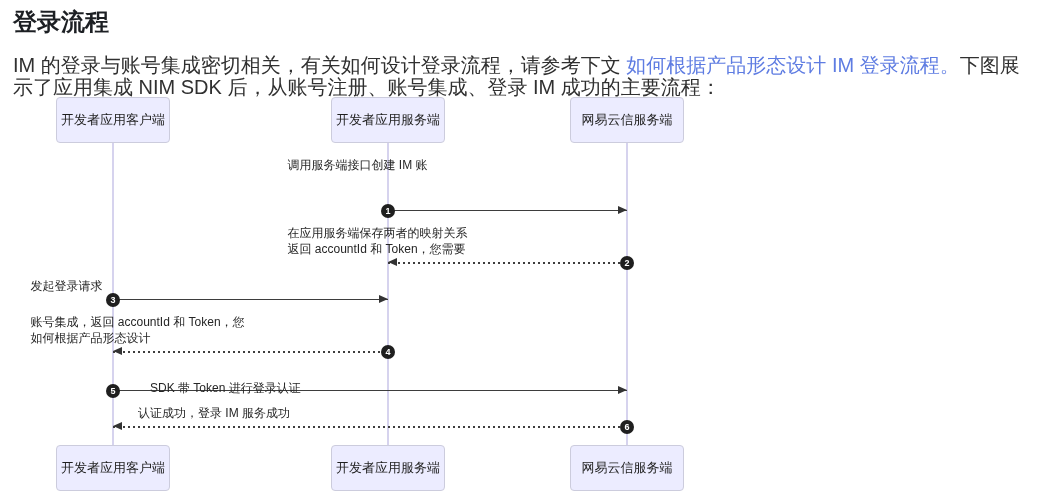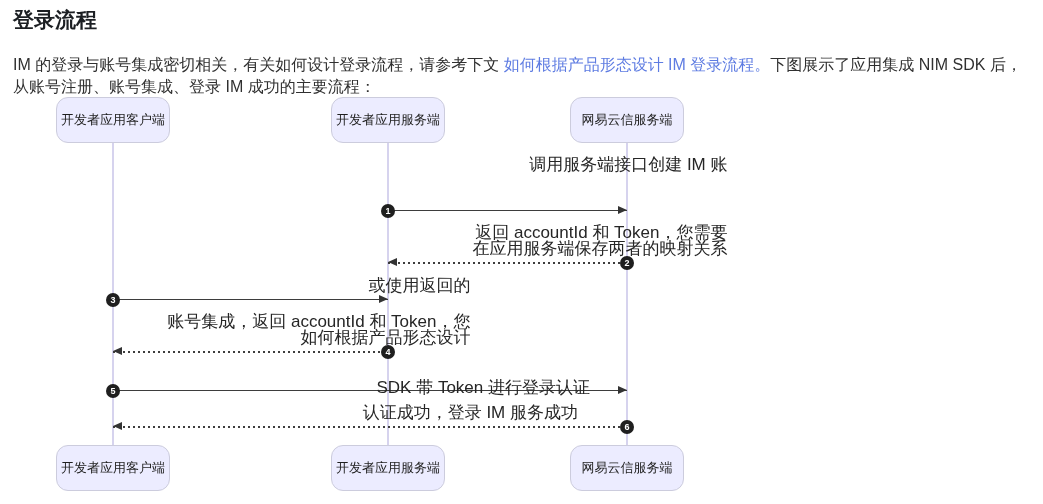--- a/index.html
+++ b/index.html
@@ -13,31 +13,31 @@
     width: 1043px;
     height: 504px;
     overflow: hidden;
     background: #ffffff;
   }
   .page-title {
     position: absolute;
     left: 13px;
     top: 6px;
     margin: 0;
-    font-size: 21px;
+    font-size: 24px;
     font-weight: 700;
     color: #1c1f23;
   }
   .intro {
     position: absolute;
     left: 13px;
     top: 54px;
     width: 1010px;
     margin: 0;
-    font-size: 16px;
+    font-size: 20px;
     line-height: 22px;
     color: #303030;
   }
   .intro a {
     color: #5e7ce2;
     text-decoration: none;
     cursor: pointer;
   }
   .diagram {
     position: absolute;
@@ -48,21 +48,21 @@
   .lifeline {
     position: absolute;
     width: 2px;
     background: #d6d3ee;
   }
   .actor-box {
     position: absolute;
     box-sizing: border-box;
     background: #ececff;
     border: 1px solid #ccccdd;
-    border-radius: 12px;
+    border-radius: 4px;
     display: flex;
     align-items: center;
     justify-content: center;
     font-size: 13px;
     color: #1f1f1f;
   }
   .msg-line {
     position: absolute;
     height: 0;
     border-top: 1.5px solid #3d3d3d;
@@ -91,22 +91,22 @@
     font-size: 9px;
     font-weight: 700;
     display: flex;
     align-items: center;
     justify-content: center;
     z-index: 3;
   }
   .msg-label {
     position: absolute;
     width: 440px;
-    text-align: right;
-    font-size: 17px;
+    text-align: left;
+    font-size: 12px;
     line-height: 16px;
     color: #262626;
     z-index: 2;
   }
 </style>
 </head>
 <body>
 
 <div id="page">
   <h2 class="page-title">登录流程</h2>
@@ -124,28 +124,28 @@
       <div class="msg-line" style="left: 388px; top: 210px; width: 239px;"></div>
       <div class="arrow-head right" style="left: 618px; top: 206px;"></div>
       <div class="seq-num" style="left: 381px; top: 204px;">1</div>
       <div class="msg-label" style="left: 287.5px; top: 157px;">
         <div>调用服务端接口创建 IM 账</div>
       </div>
       <div class="msg-line dashed" style="left: 388px; top: 262px; width: 239px;"></div>
       <div class="arrow-head left" style="left: 388px; top: 258px;"></div>
       <div class="seq-num" style="left: 620px; top: 256px;">2</div>
       <div class="msg-label" style="left: 287.5px; top: 225px;">
+        <div>在应用服务端保存两者的映射关系</div>
         <div>返回 accountId 和 Token，您需要</div>
-        <div>在应用服务端保存两者的映射关系</div>
       </div>
       <div class="msg-line" style="left: 113px; top: 299px; width: 275px;"></div>
       <div class="arrow-head right" style="left: 379px; top: 295px;"></div>
       <div class="seq-num" style="left: 106px; top: 293px;">3</div>
       <div class="msg-label" style="left: 30.5px; top: 278px;">
-        <div>或使用返回的</div>
+        <div>发起登录请求</div>
       </div>
       <div class="msg-line dashed" style="left: 113px; top: 351px; width: 275px;"></div>
       <div class="arrow-head left" style="left: 113px; top: 347px;"></div>
       <div class="seq-num" style="left: 381px; top: 345px;">4</div>
       <div class="msg-label" style="left: 30.5px; top: 314px;">
         <div>账号集成，返回 accountId 和 Token，您</div>
         <div>如何根据产品形态设计</div>
       </div>
       <div class="msg-line" style="left: 113px; top: 390px; width: 514px;"></div>
       <div class="arrow-head right" style="left: 618px; top: 386px;"></div>

